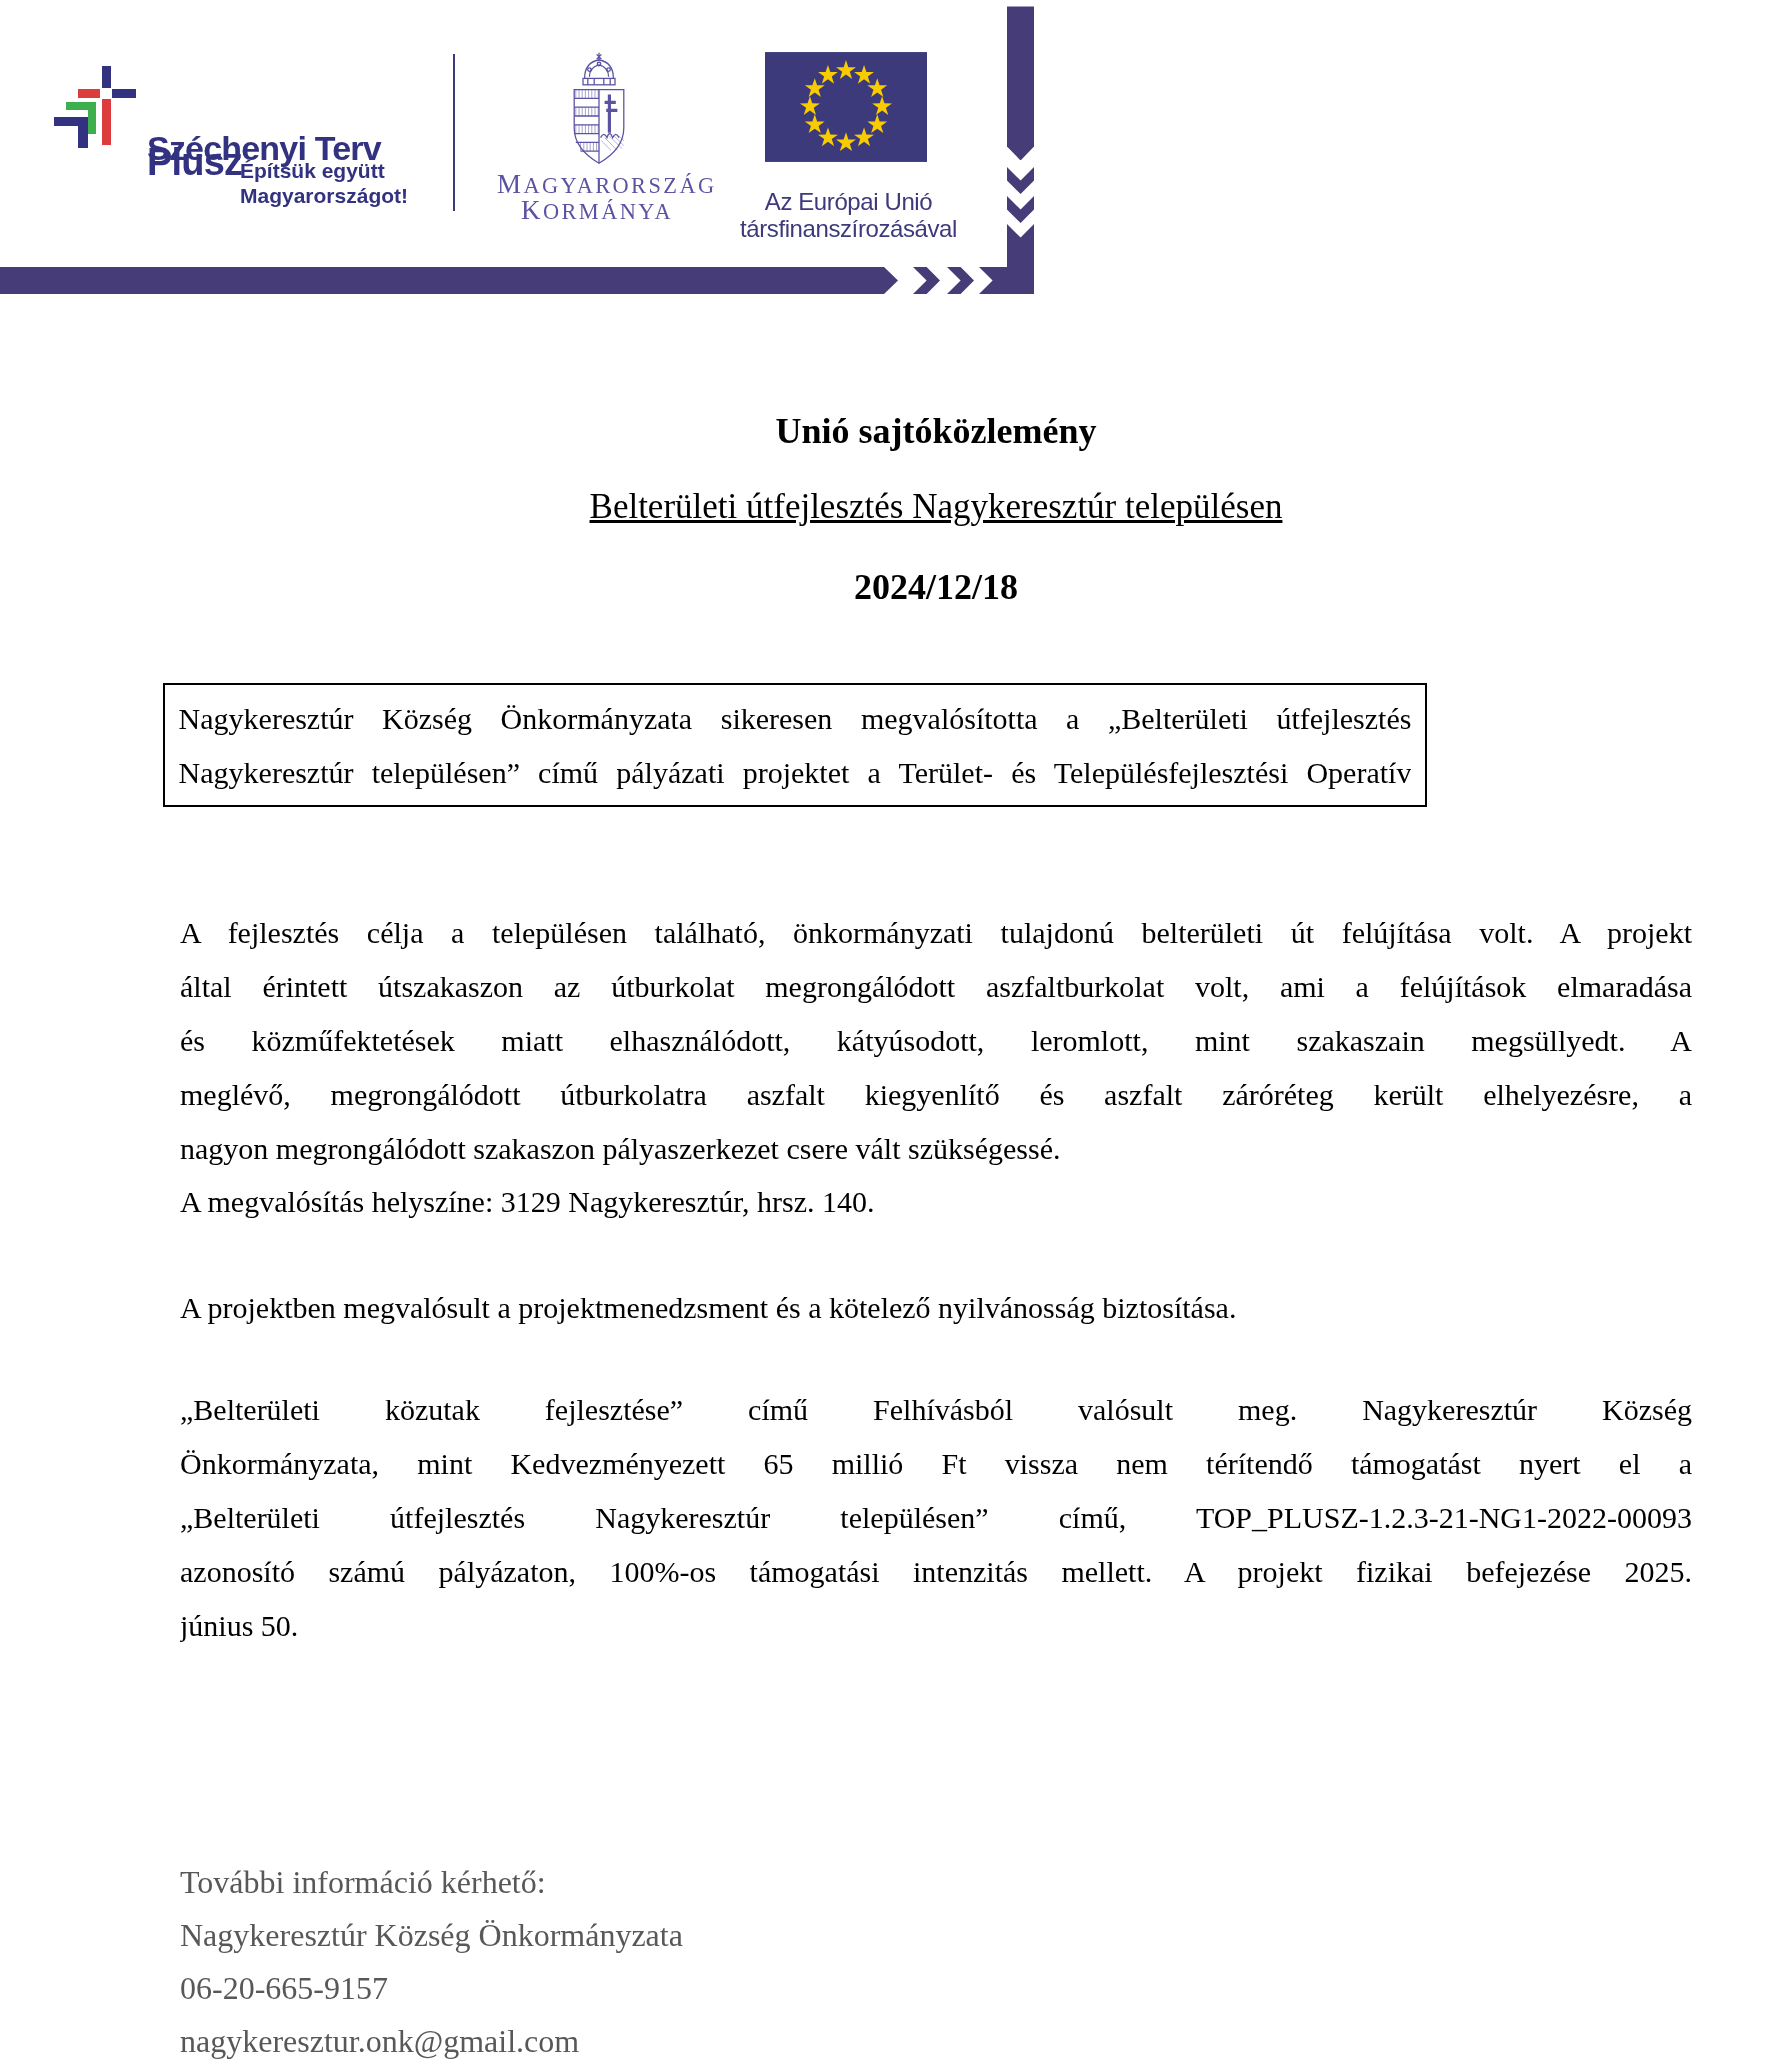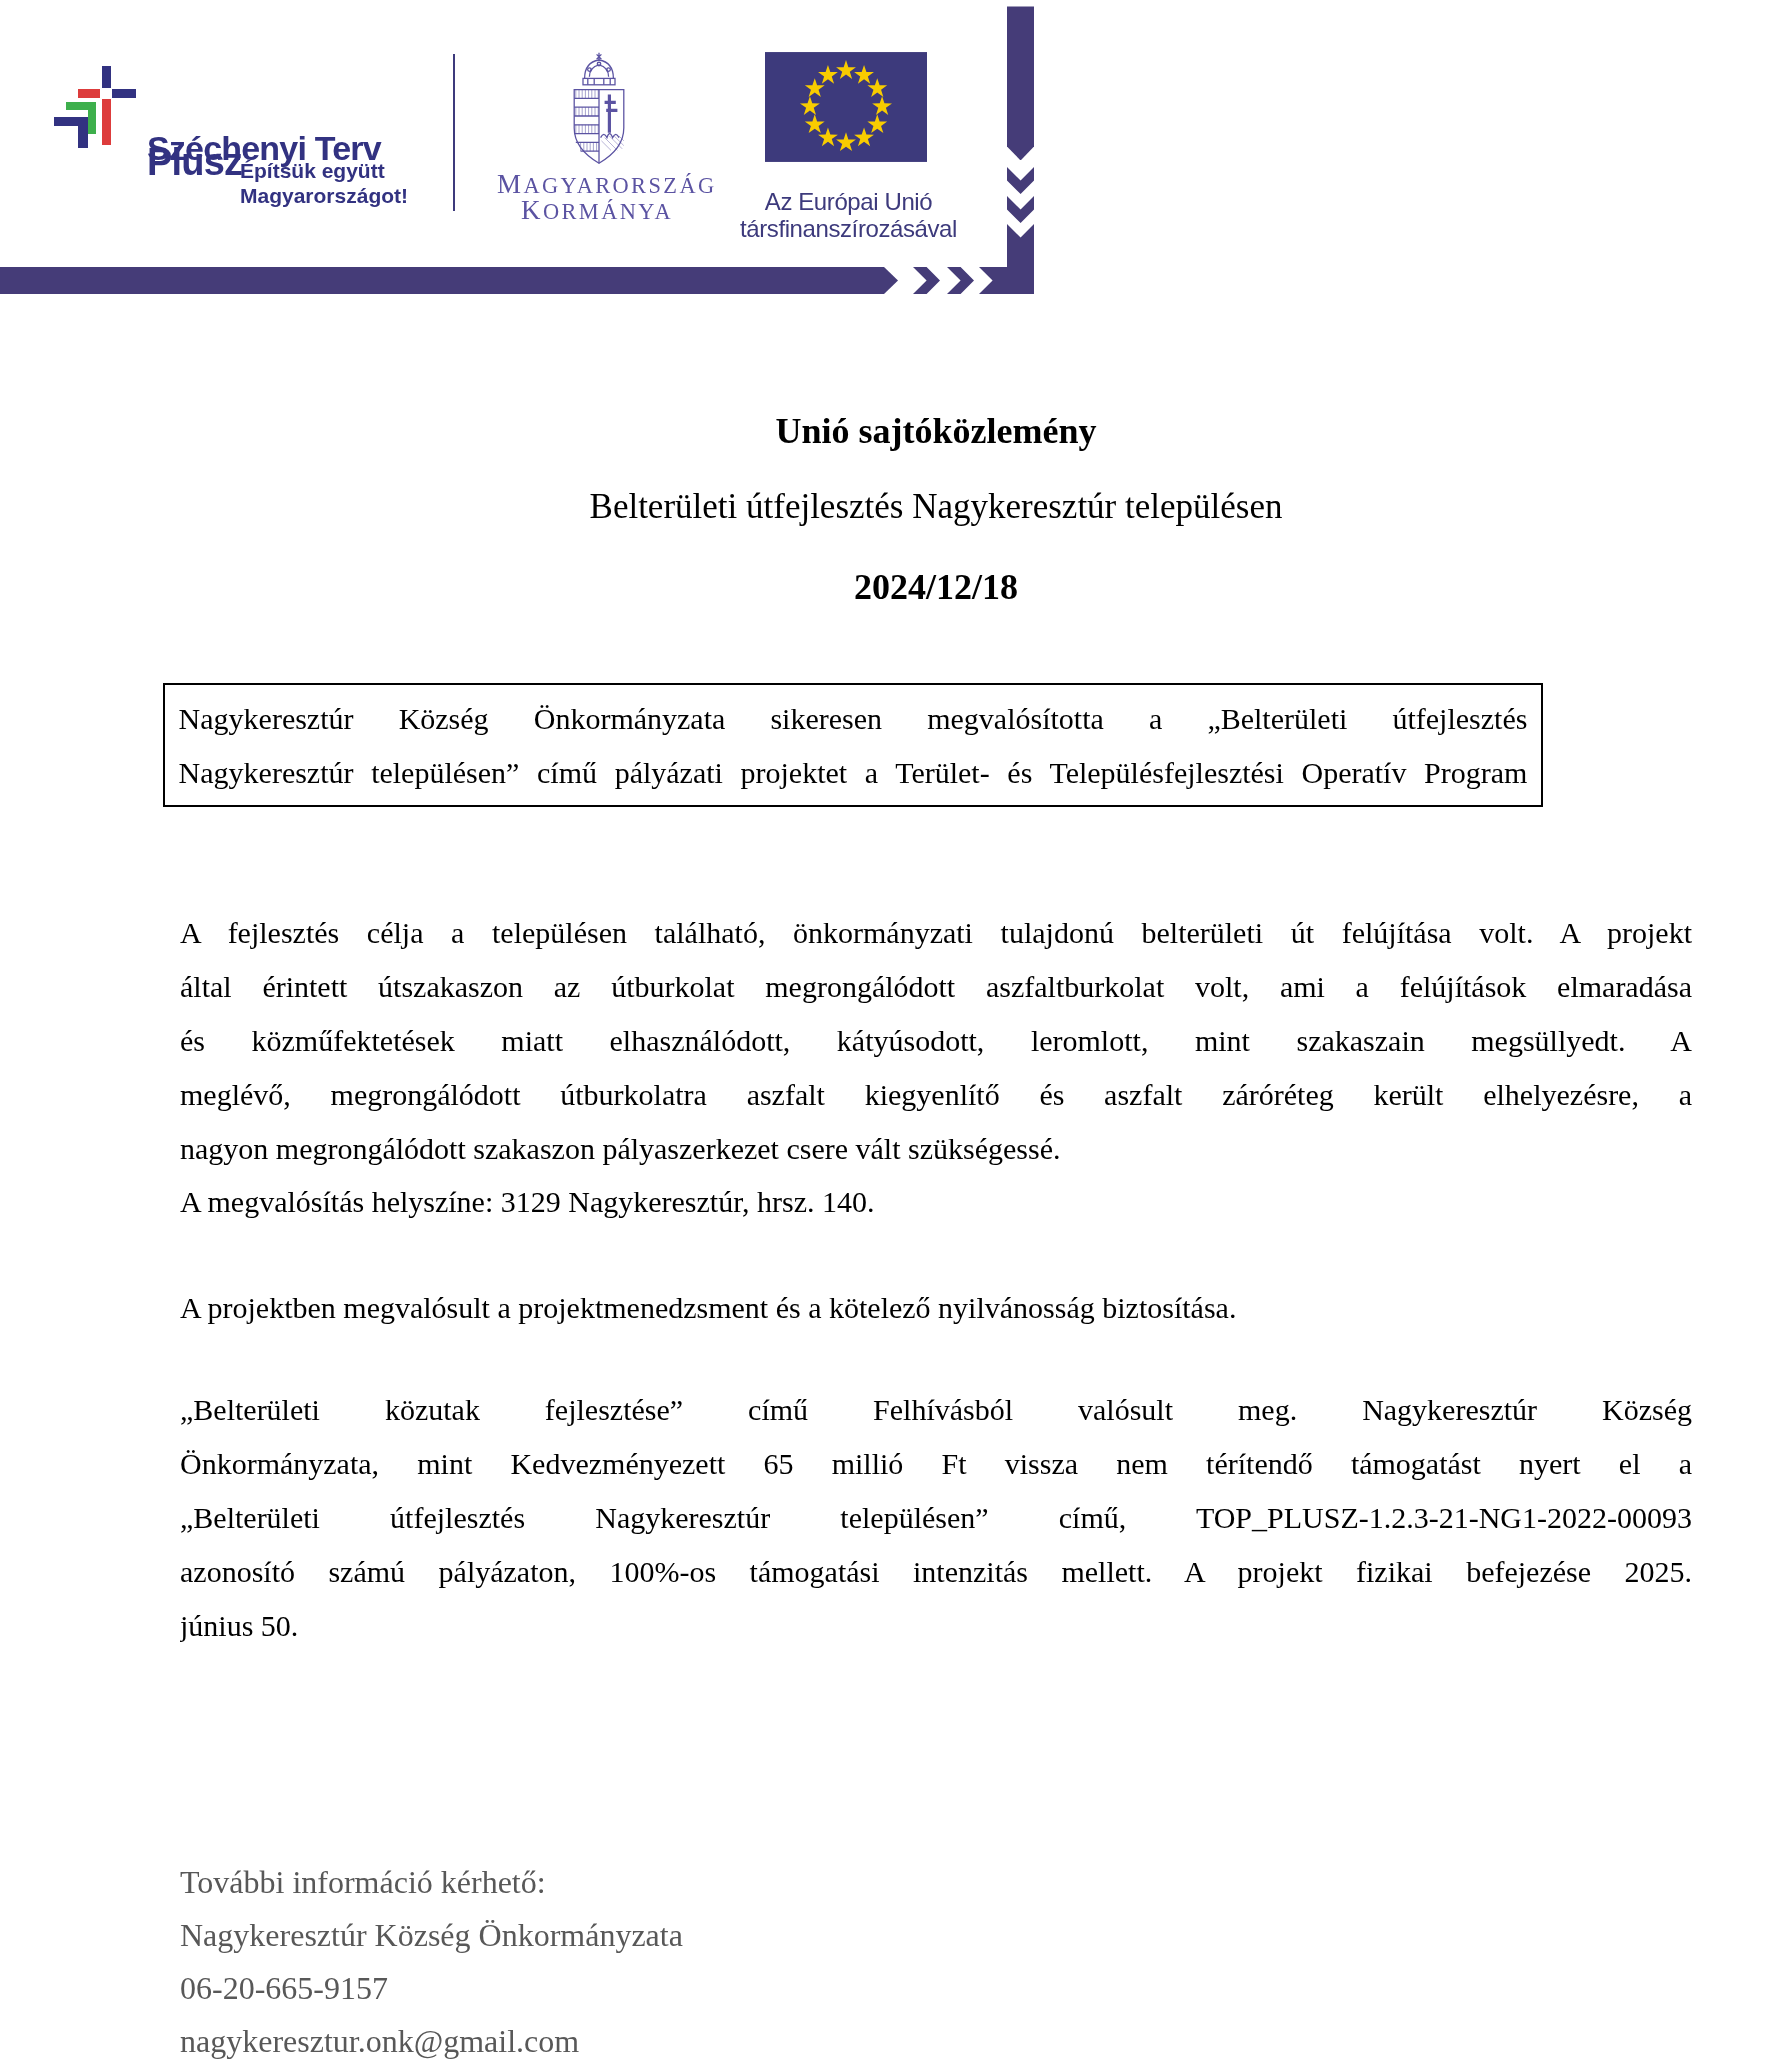--- a/index.html
+++ b/index.html
@@ -53,24 +53,24 @@
   .gov-block{left:497px;top:172px;width:200px;}
 
   
   .eu-caption{left:684px;top:188px;width:329px;text-align:center;
     font-family:"Liberation Sans", sans-serif;font-size:24px;line-height:27px;
     letter-spacing:-0.4px;color:var(--eu-navy);font-weight:400;}
 
   
   .doc-serif{font-family:"Liberation Serif", serif;font-size:30px;color:#000;}
   .title{left:180px;top:410px;width:1512px;text-align:center;font-size:36px;font-weight:700;}
-  .subtitle{left:180px;top:487px;width:1512px;text-align:center;font-size:35px;font-weight:400;}
+  .subtitle{left:180px;top:487px;width:1512px;text-align:center;font-size:35px;font-weight:400;text-decoration:underline;}
   .date{left:180px;top:566px;width:1512px;text-align:center;font-size:36px;font-weight:700;}
 
-  .lead-box{left:163px;top:683px;width:1380px;border:2.4px solid #000;
+  .lead-box{left:163px;top:683px;width:1264px;border:2.4px solid #000;
     box-sizing:border-box;padding:7.2px 13.6px 4.8px 13.6px;}
   .jline{height:54px;line-height:54px;text-align:justify;text-align-last:justify;
     white-space:normal;overflow:hidden;}
   .jline.last{text-align-last:left;}
   .para1{left:180px;top:906px;width:1512px;}
   .loc-line{left:180px;top:1175px;width:1512px;height:54px;line-height:54px;}
   .para2{left:180px;top:1281px;width:1512px;height:54px;line-height:54px;}
   .para3{left:180px;top:1383px;width:1512px;}
   .footer{left:180px;top:1856px;width:1512px;color:var(--footer-gray);font-size:32px;}
   .fline{height:53px;line-height:53px;text-align:left;}

